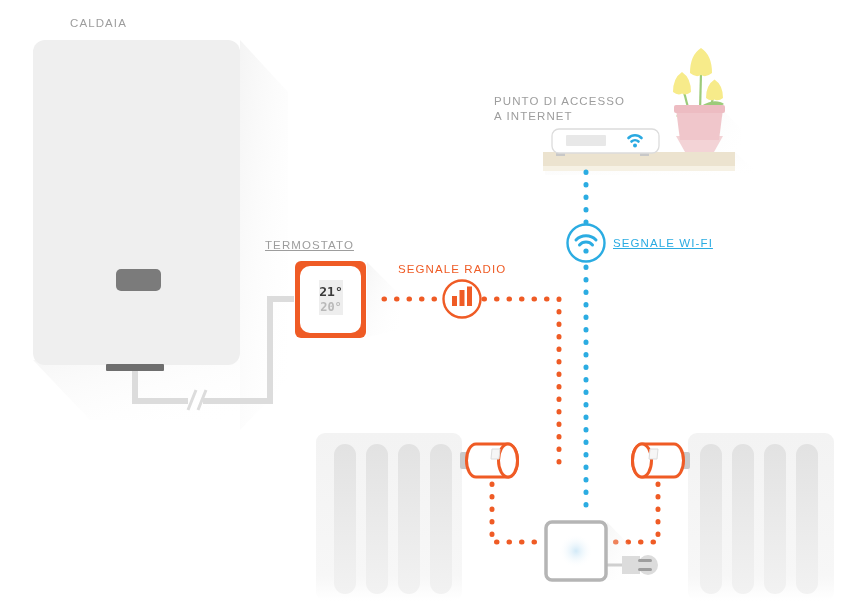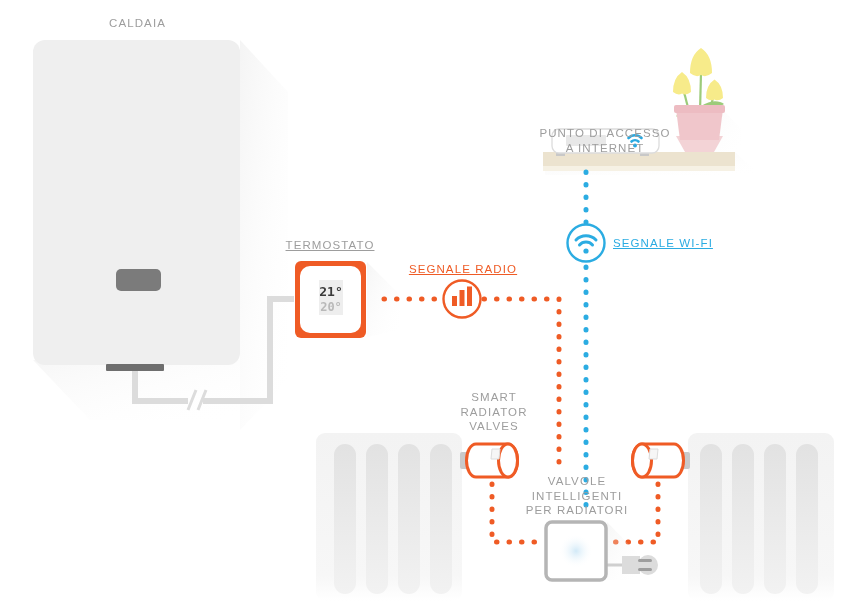--- a/index.html
+++ b/index.html
@@ -1,21 +1,21 @@
 <!DOCTYPE html>
 <html><head>
 <meta charset="utf-8">
 <style>
   html,body{margin:0;padding:0;background:#ffffff;}
   body{width:850px;height:601px;overflow:hidden;
        font-family:"Liberation Sans","DejaVu Sans",sans-serif;}
   #stage{position:relative;width:850px;height:601px;background:#fff;}
   .lbl{position:absolute;color:#9d9d9d;font-size:11.5px;letter-spacing:1.1px;
-       line-height:14.5px;text-align:center;white-space:pre-line;}
-  .lbl-orange{color:#ef5b25;text-decoration:underline;}
+       line-height:14.5px;text-align:left;white-space:pre-line;}
+  .lbl-orange{color:#ef5b25;}
   .lbl-blue{color:#2bace2;text-decoration:underline;}
   svg{display:block;}
   .abs{position:absolute;}
 </style>
 </head>
 <body>
 
 <div id="stage">
 
   <svg class="abs" style="left:0;top:0" width="850" height="601" viewBox="0 0 850 601">
@@ -188,30 +188,24 @@
       <rect x="638" y="559" width="14" height="3" rx="1.5" ry="1.5" fill="#9e9e9e"></rect>
       <rect x="638" y="568" width="14" height="3" rx="1.5" ry="1.5" fill="#9e9e9e"></rect>
 
       <rect x="546" y="522" width="60" height="58" rx="6" ry="6" fill="#ffffff" stroke="#b5b5b5" stroke-width="3.5"></rect>
       <circle cx="576" cy="551" r="17" fill="url(#hubGlow)"></circle>
     </g>
   </svg>
 
   <div class="lbl" style="left:70px;top:16px;width:135px;">CALDAIA</div>
 
-  <div class="lbl" style="left:520px;top:94px;width:170px;margin-top:32px;">PUNTO DI ACCESSO
+  <div class="lbl" style="left:494px;top:94px;width:170px;">PUNTO DI ACCESSO
 A INTERNET</div>
 
   <div class="lbl" style="left:265px;top:238px;width:130px;text-decoration:underline;">TERMOSTATO</div>
 
   <div class="lbl lbl-orange" style="left:398px;top:262px;width:130px;">SEGNALE RADIO</div>
 
   <div class="lbl lbl-blue" style="left:613px;top:236px;width:140px;text-align:left;">SEGNALE WI-FI</div>
 
-  <div class="lbl" style="left:432px;top:390px;width:124px;">SMART
-RADIATOR
-VALVES</div>
-
-  <div class="lbl" style="left:512px;top:474px;width:130px;">VALVOLE
-INTELLIGENTI
-PER RADIATORI</div>
+
 
 </div>
 
 </body></html>

